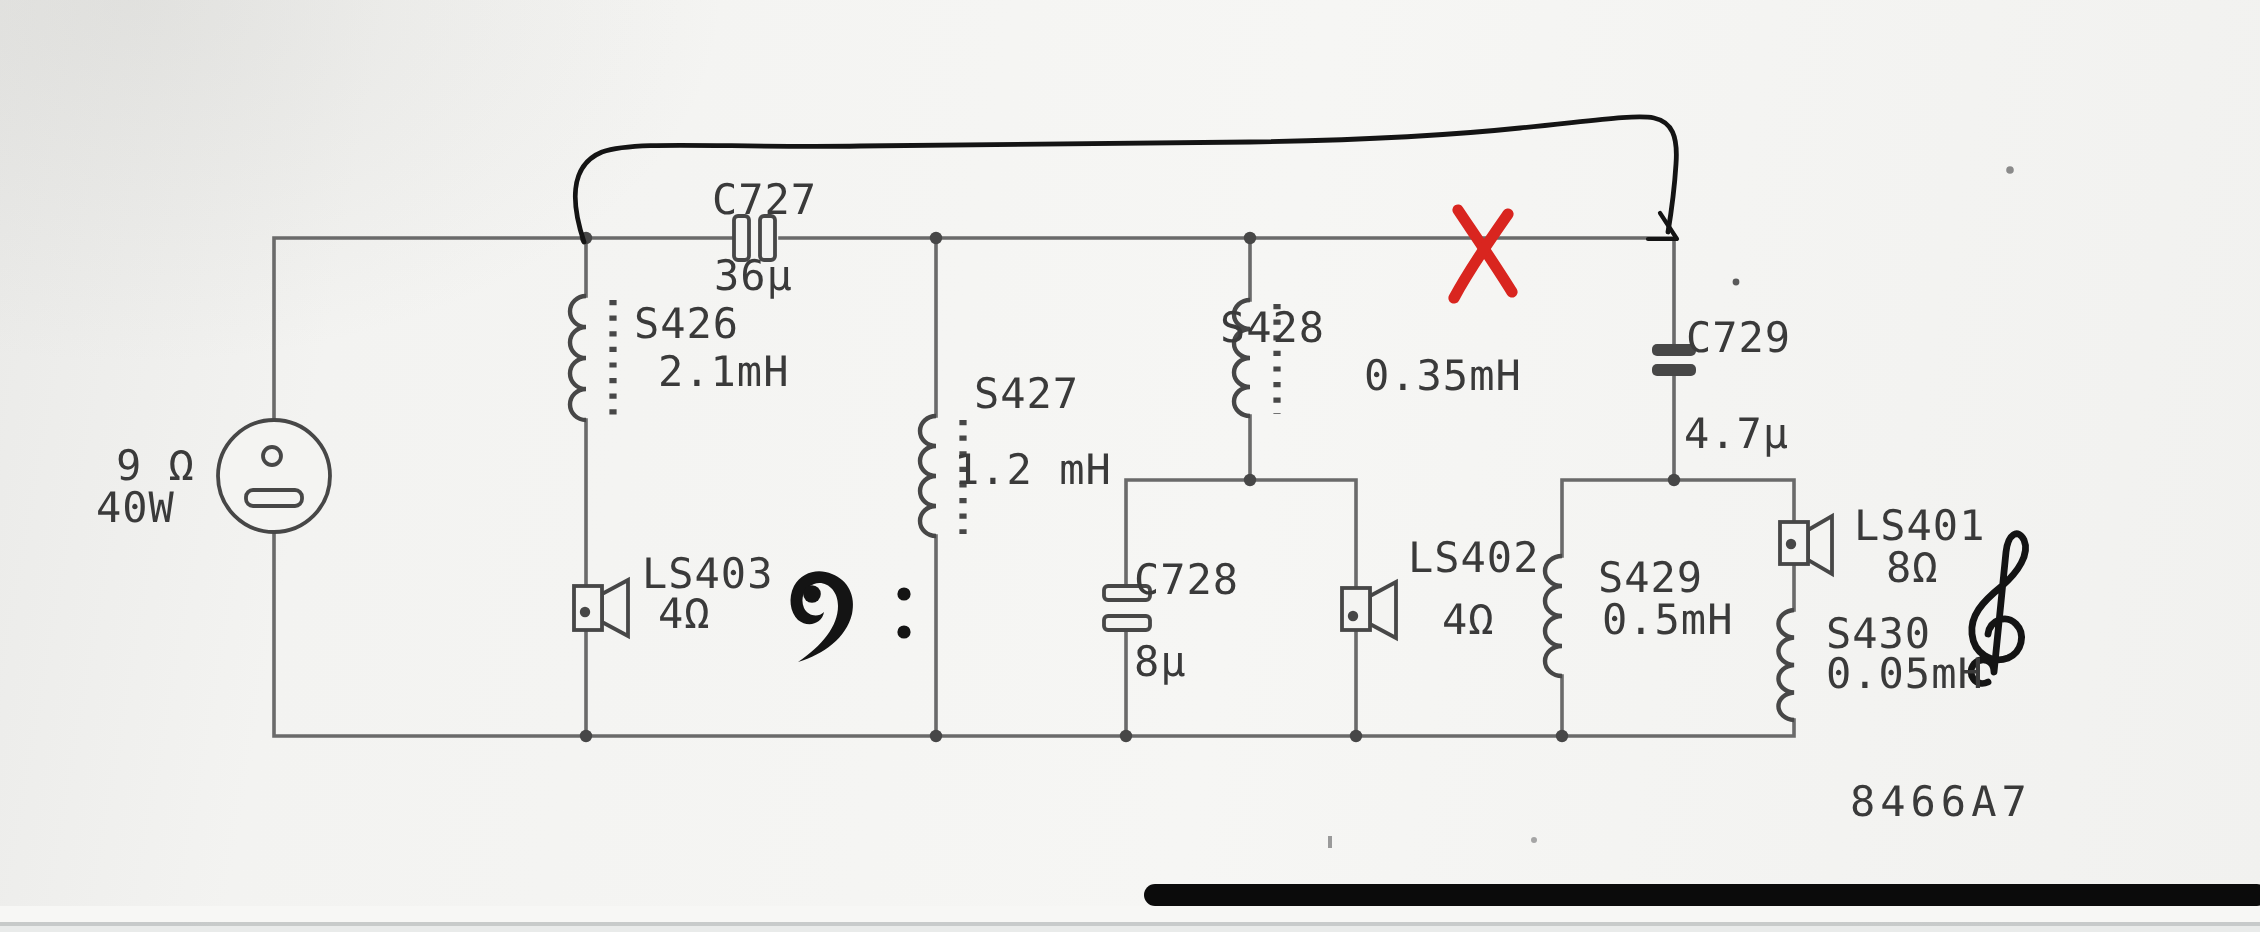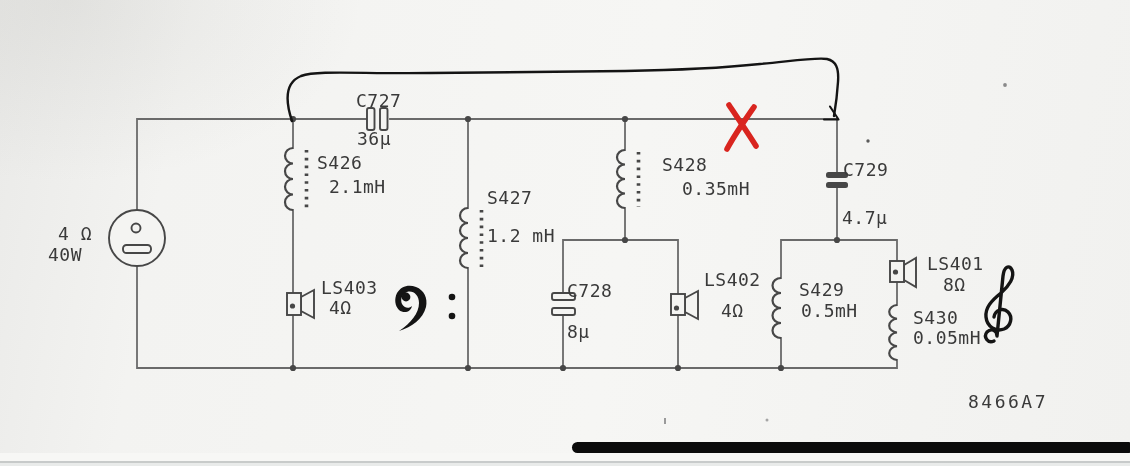--- a/index.html
+++ b/index.html
@@ -19,24 +19,24 @@
   .comp{fill:var(--paper-color,#f4f4f2);stroke:var(--component-color,#474747);stroke-width:1.9;}
   .filled{fill:var(--component-color,#474747);stroke:none;}
   .dot{fill:var(--component-color,#474747);stroke:none;}
   .ink{fill:none;stroke:var(--ink-color,#141414);stroke-width:2.4;stroke-linecap:round;stroke-linejoin:round;}
   .ink-fill{fill:var(--ink-color,#1d1d1d);stroke:none;}
   .ink-stroke{fill:none;stroke:var(--ink-color,#1d1d1d);stroke-width:3.4;stroke-linecap:round;stroke-linejoin:round;}
   .redx{fill:none;stroke:var(--red-x-color,#d9251f);stroke-width:5.6;stroke-linecap:round;}
   .bar{fill:var(--bar-color,#0b0b0b);}
   .speck{fill:#8a8a8a;}
   .lbl{
-    position:absolute;font-size:18px;line-height:19px;color:var(--text-color,#3a3a3a);
+    position:absolute;font-size:21px;line-height:19px;color:var(--text-color,#3a3a3a);
     letter-spacing:.5px;white-space:pre;
   }
-  .lbl.wide{letter-spacing:2.5px;margin-left:43px;}
+  .lbl.wide{letter-spacing:2.5px;}
 </style>
 </head>
 <body>
 
 <div class="canvas">
 
   <svg class="schematic-svg" width="1130" height="466" viewBox="0 0 1130 466">
 
     <g>
       <path class="wire" d="M137 119 H366 M390 119 H837
@@ -157,33 +157,33 @@
     </g>
 
     <rect class="bar" x="572" y="442" width="562" height="11" rx="5.5"></rect>
     <g>
       <rect x="0" y="453" width="1130" height="8" fill="#f7f7f5"></rect>
       <rect x="0" y="461" width="1130" height="2" fill="#bfc3c3" opacity="0.85"></rect>
       <rect x="0" y="463" width="1130" height="3" fill="#e9ebea"></rect>
     </g>
   </svg>
 
-  <div class="lbl" style="left:58px;top:224px">4 Ω</div>
+  <div class="lbl" style="left:58px;top:224px">9 Ω</div>
   <div class="lbl" style="left:48px;top:245px">40W</div>
 
   <div class="lbl" style="left:356px;top:91px">C727</div>
   <div class="lbl" style="left:357px;top:129px">36µ</div>
 
   <div class="lbl" style="left:317px;top:153px">S426</div>
   <div class="lbl" style="left:329px;top:177px">2.1mH</div>
 
   <div class="lbl" style="left:487px;top:188px">S427</div>
-  <div class="lbl" style="left:487px;top:226px">1.2 mH</div>
-
-  <div class="lbl" style="left:662px;top:155px">S428</div>
+  <div class="lbl" style="left:477px;top:226px">1.2 mH</div>
+
+  <div class="lbl" style="left:610px;top:155px">S428</div>
   <div class="lbl" style="left:682px;top:179px">0.35mH</div>
 
   <div class="lbl" style="left:567px;top:281px">C728</div>
   <div class="lbl" style="left:567px;top:322px">8µ</div>
 
   <div class="lbl" style="left:321px;top:278px">LS403</div>
   <div class="lbl" style="left:329px;top:298px">4Ω</div>
 
   <div class="lbl" style="left:704px;top:270px">LS402</div>
   <div class="lbl" style="left:721px;top:301px">4Ω</div>

